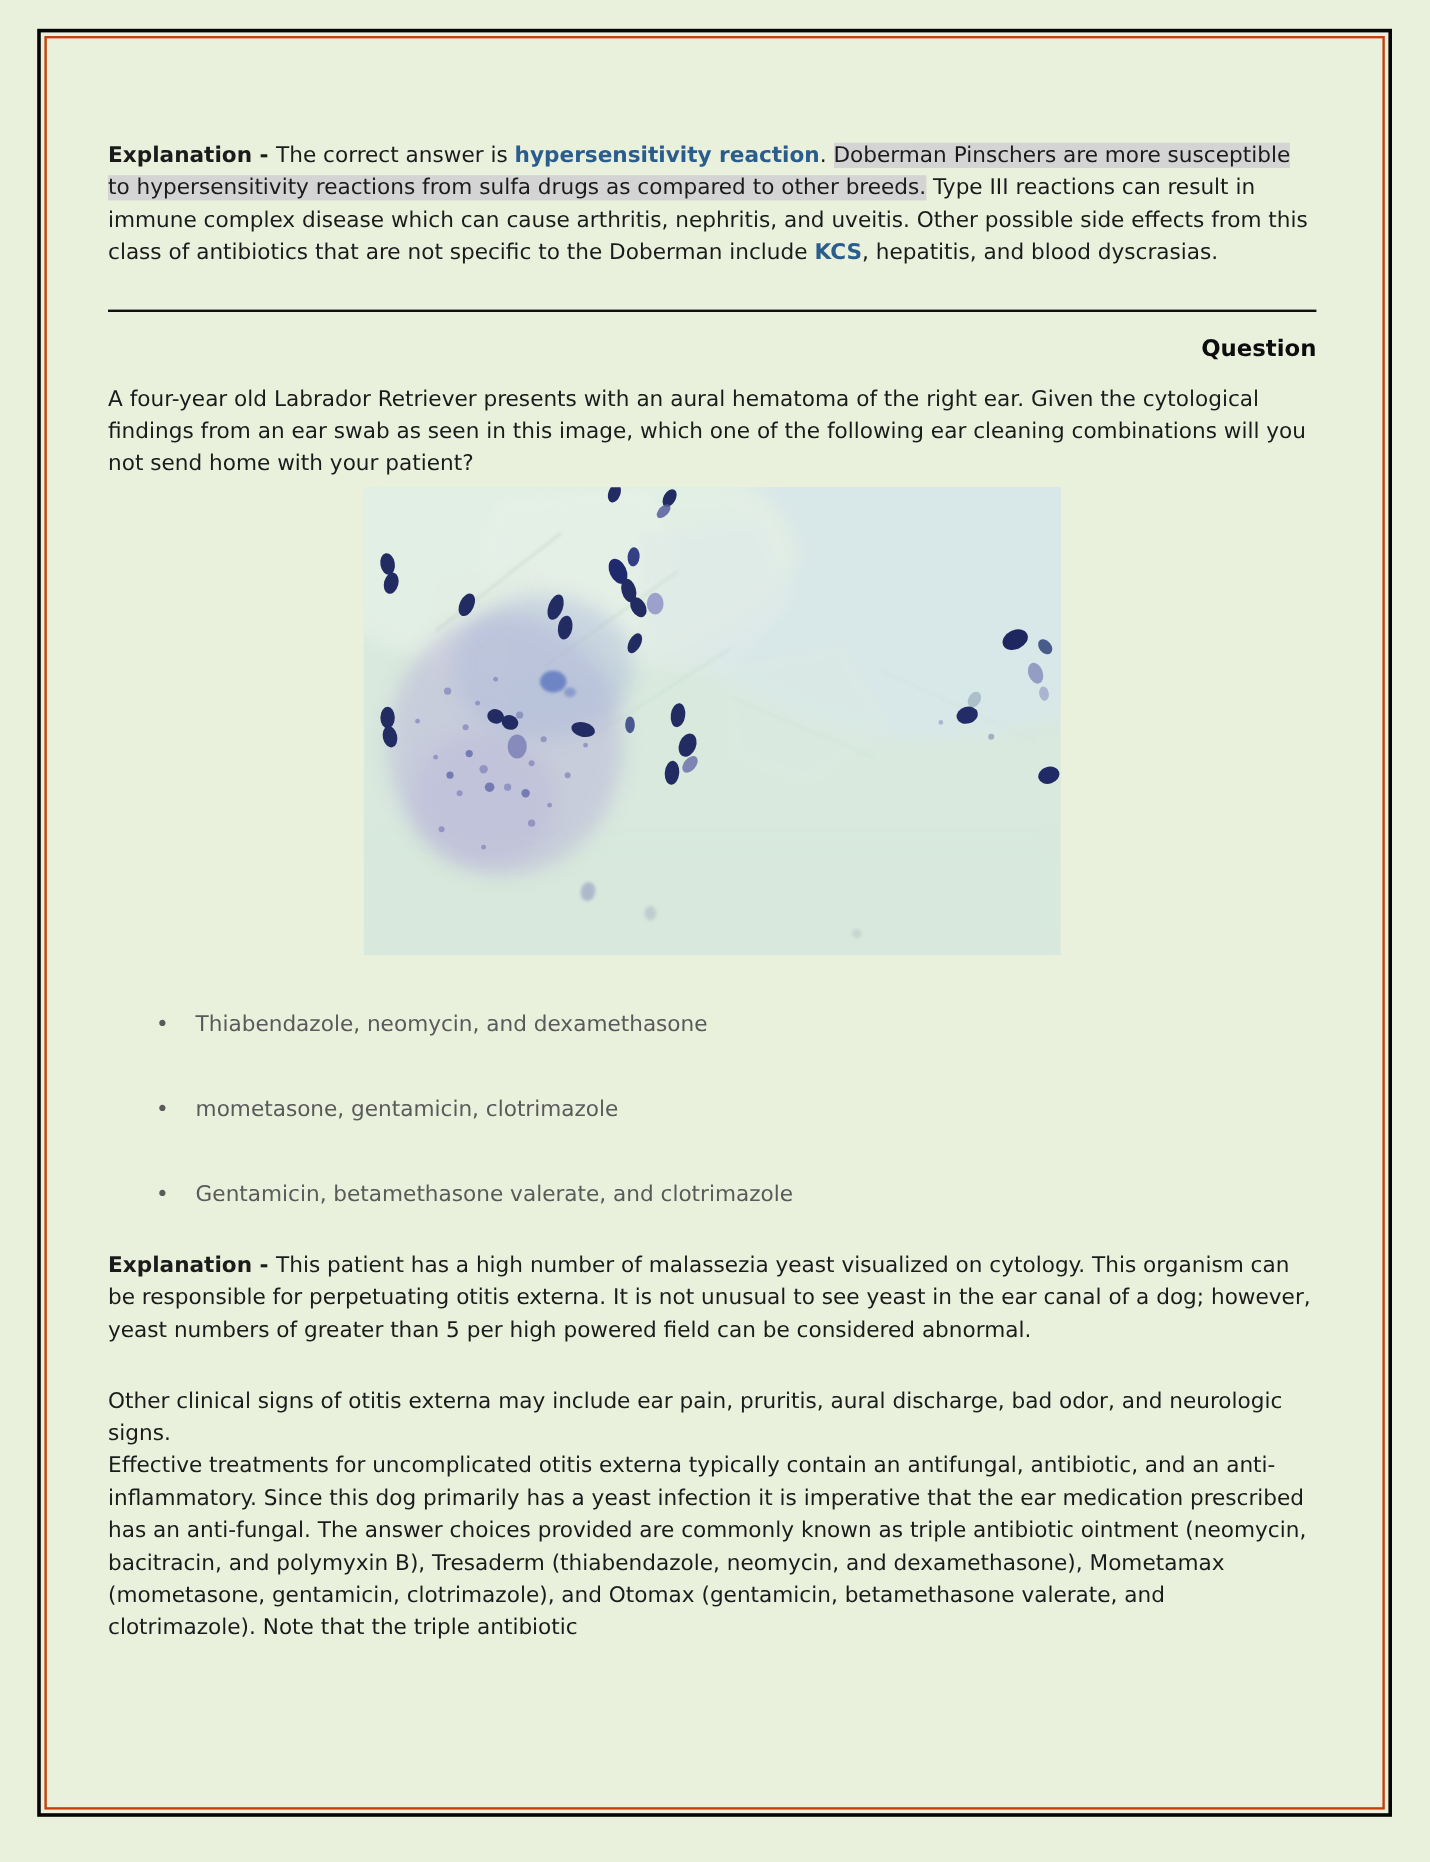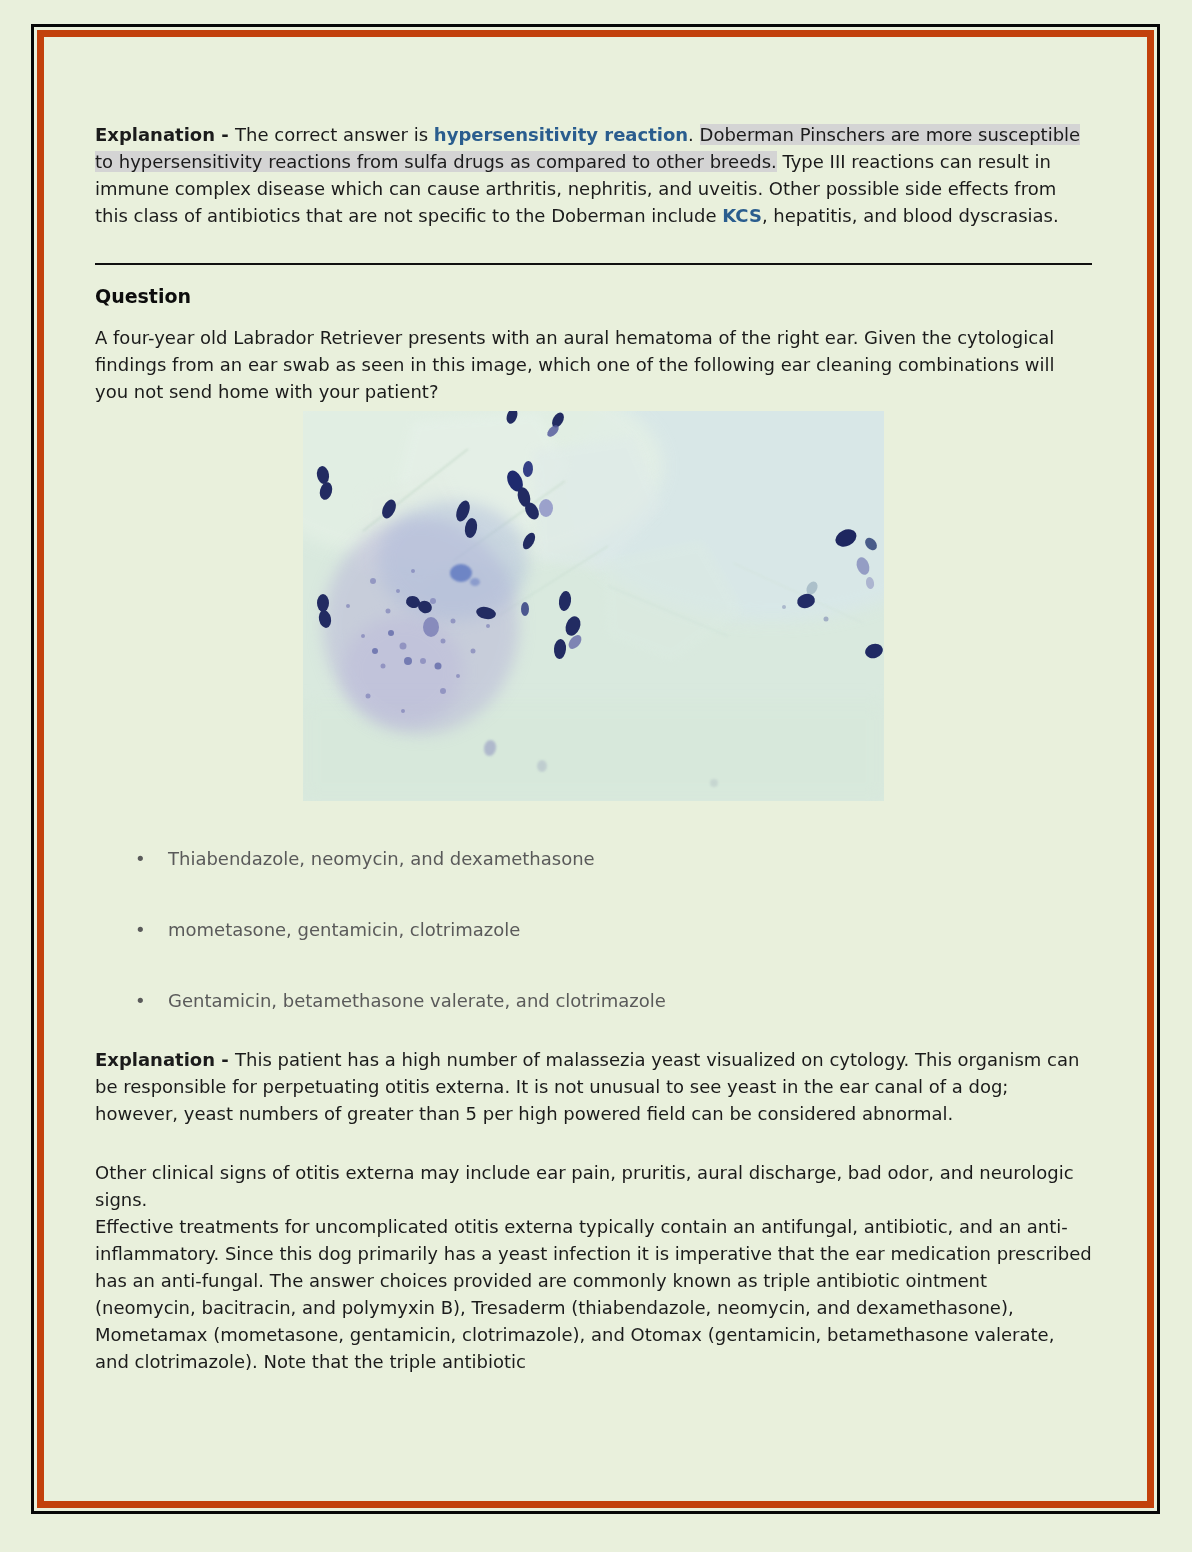--- a/index.html
+++ b/index.html
@@ -19,21 +19,21 @@
     width: 1129px;
     height: 1490px;
     box-sizing: border-box;
     border: 3px solid #060606;
     padding: 3px;
   }
   .frame-inner {
     box-sizing: border-box;
     width: 100%;
     height: 100%;
-    border: 7px solid #c2410c;
+    border: 2px solid #c2410c;
     padding: 84px 55px 30px 51px;
     overflow: hidden;
   }
   p, .para {
     font-size: 18px;
     line-height: 27px;
     margin: 0;
   }
   .b { font-weight: bold; }
   .lnk {
@@ -48,20 +48,21 @@
     border-top: 2px solid #101010;
     margin: 34px 0 18px 0;
     height: 0;
   }
   .q-heading {
     font-size: 19px;
     font-weight: bold;
     line-height: 27px;
     margin: 0 0 14px 0;
     color: #0d0d0d;
+    text-align: right;
   }
   .figure {
     display: block;
     width: 581px;
     height: 390px;
     margin: 6px auto 0 auto;
   }
   ul.options {
     list-style: none;
     margin: 22px 0 0 0;

